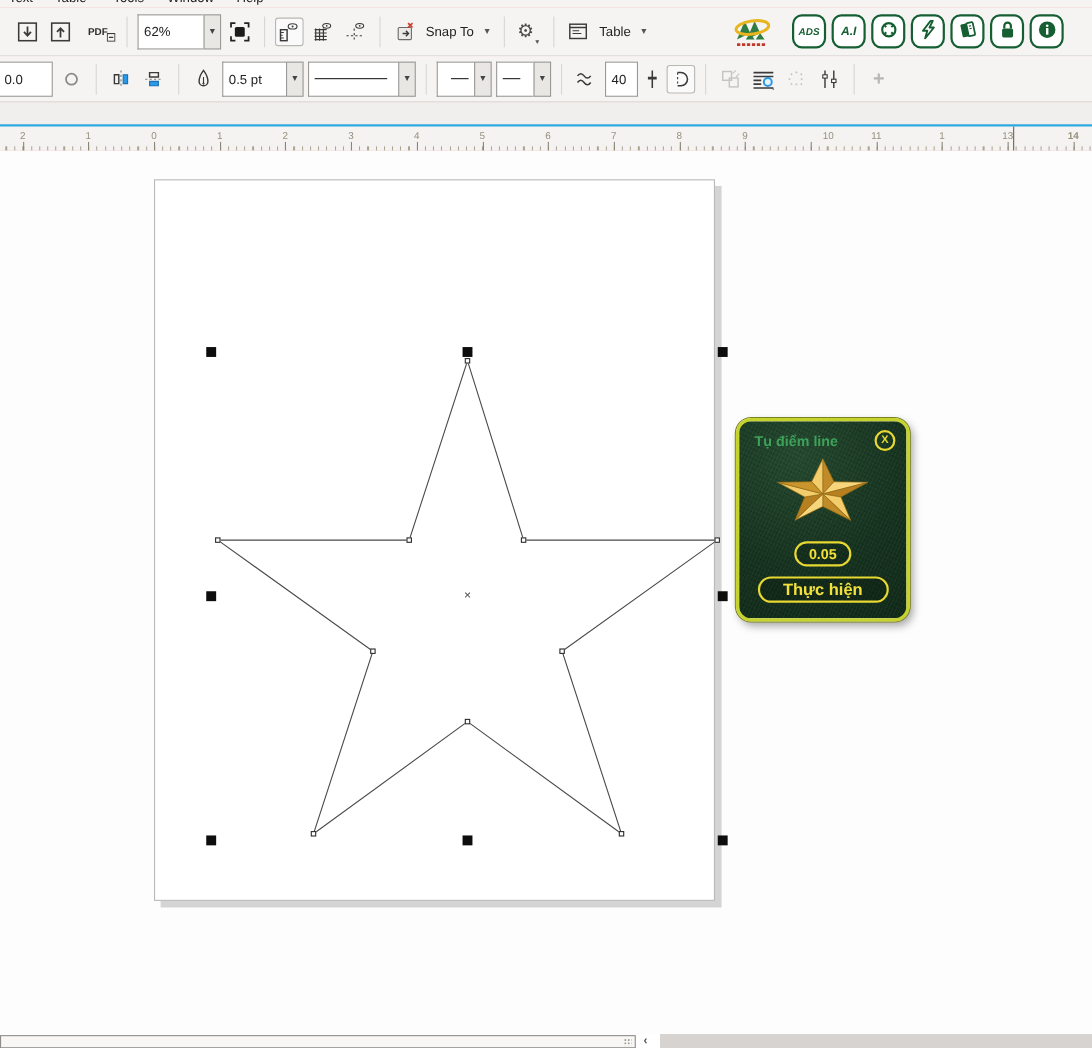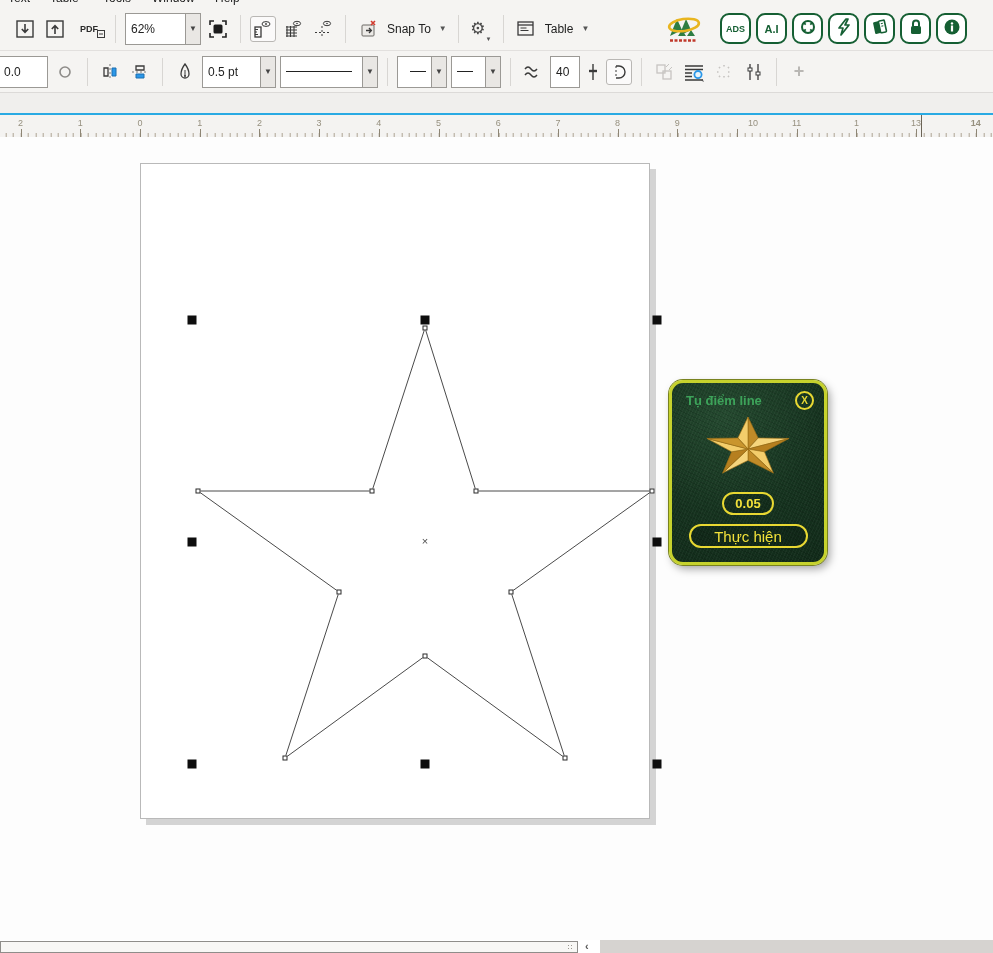--- a/index.html
+++ b/index.html
@@ -24,21 +24,21 @@
   .tlabel { margin:0 4px 0 4px; color:#222; }
   .ddarrow { font-size:8px; color:#555; margin:0 4px; }
   .combo { display:flex; align-items:stretch; height:32px; margin:0 2px; flex:0 0 auto; }
   .combo .field { background:#fff; border:1px solid #9b9995; border-right:none; display:flex; align-items:center; padding:0 5px; color:#222; }
   .combo .btn { width:16px; background:#e9e7e4; border:1px solid #9b9995; display:flex; align-items:center; justify-content:center; font-size:8px; color:#444; }
   .linepreview { width:66px; height:0; border-top:1px solid #222; }
   .shortline { width:16px; height:0; border-top:1px solid #222; }
   .disabled svg * { stroke:#c6c4c1 !important; fill:none !important; }
   .plus-glyph { font-size:18px; color:#b9b7b4; font-weight:bold; }
   
-  .right-cluster { margin-left:auto; display:flex; align-items:center; }
+  .right-cluster { margin-left:auto; display:flex; align-items:center;font-style:italic; }
   .green-btn { width:31px; height:31px; border:2.5px solid #155f33; border-radius:9px; background:#fff;
     display:flex; align-items:center; justify-content:center; margin-left:5px; color:#155f33; font-weight:bold; }
   .logo { position:relative; width:42px; height:34px; margin-right:6px; flex:0 0 auto; }
   
   .ruler { position:absolute; left:0; top:113px; width:993px; height:24px; background:#f4f3f1; border-top:2px solid #29aae3; }
   .ruler .minor { position:absolute; left:0; bottom:0; width:100%; height:4px;
      background-image:repeating-linear-gradient(to right,#aca393 0 1px,transparent 1px 7.4625px);
      background-position-x:5.7px; }
   .ruler .num { position:absolute; top:3px; transform:translateX(-50%); font-size:9px; color:#96907f; }
   .ruler .majortick { position:absolute; bottom:0; width:1px; height:8px; background:#8d8574; }
@@ -63,21 +63,21 @@
     z-index:5;
   }
   .plugin .hdr { display:flex; align-items:center; justify-content:space-between; padding:8px 10px 0 14px; }
   .plugin .title { color:#3da35a; font-weight:bold; font-size:13px; }
   .plugin .close { width:19px; height:19px; border:2px solid #e8d832; border-radius:50%; color:#e8d832;
      font-size:10px; font-weight:bold; display:flex; align-items:center; justify-content:center; background:transparent; }
   .plugin .starwrap { display:flex; justify-content:center; margin-top:5px; }
   .plugin .valuebox { margin:8px auto 0 auto; width:52px; height:23px; border:2px solid #e8d832; border-radius:12px;
      color:#f2e13a; font-weight:bold; font-size:13px; display:flex; align-items:center; justify-content:center; background:rgba(0,0,0,0.12); }
   .plugin .action { margin:9px auto 0 auto; width:119px; height:24px; border:2px solid #e8d832; border-radius:13px;
-     color:#f2e13a; font-weight:normal; font-size:15px; display:flex; align-items:center; justify-content:center; background:rgba(0,0,0,0.15); }
+     color:#f2e13a; font-weight:bold; font-size:15px; display:flex; align-items:center; justify-content:center; background:rgba(0,0,0,0.15); }
   
   .hscroll { position:absolute; left:0; top:940px; width:993px; height:13px; background:#fff; }
   .hscroll .thumb { position:absolute; left:0; top:1px; width:578px; height:12px; background:#f8f7f5; border:1px solid #8f8d8a; }
   .hscroll .grip { position:absolute; right:3px; top:2px; width:7px; height:7px;
      background-image:radial-gradient(#9a978f 34%, transparent 36%); background-size:3px 3px; }
   .hscroll .arrow { position:absolute; left:585px; top:0; font-size:11px; color:#555; font-weight:bold; }
   .hscroll .grayfill { position:absolute; left:600px; top:0; width:393px; height:13px; background:#d6d3d0; }
 </style>
 </head>
 <body>

